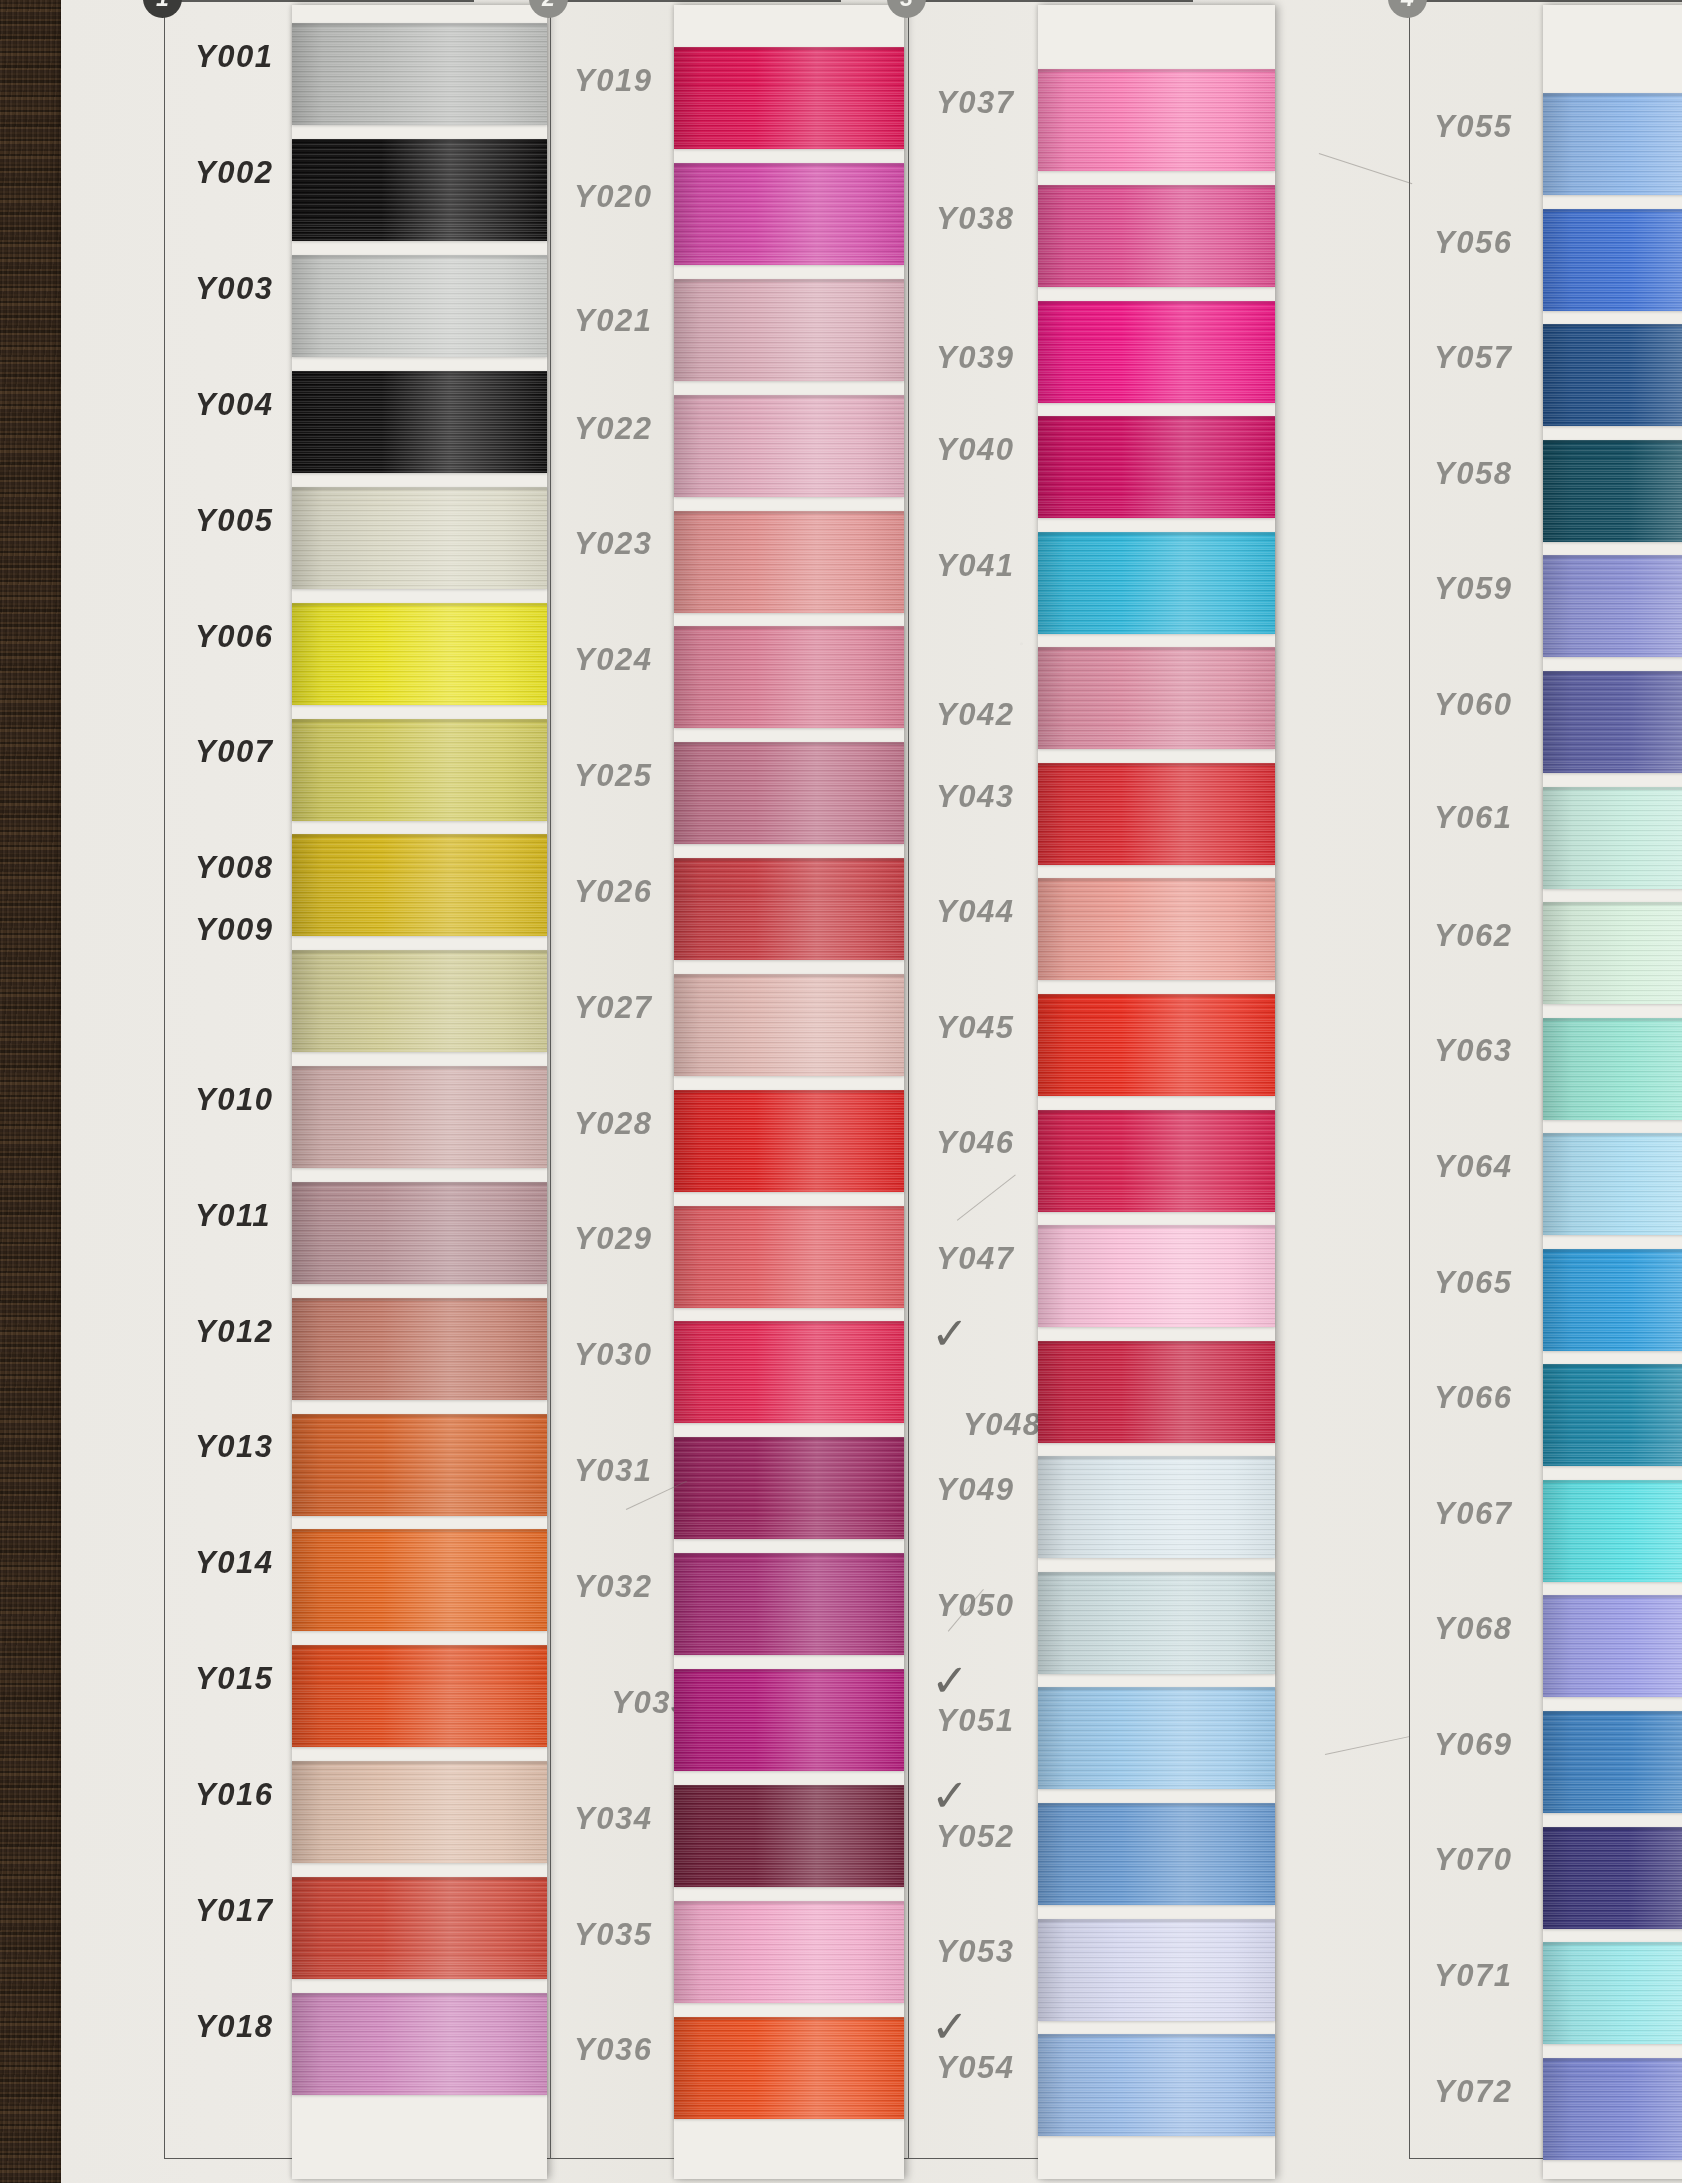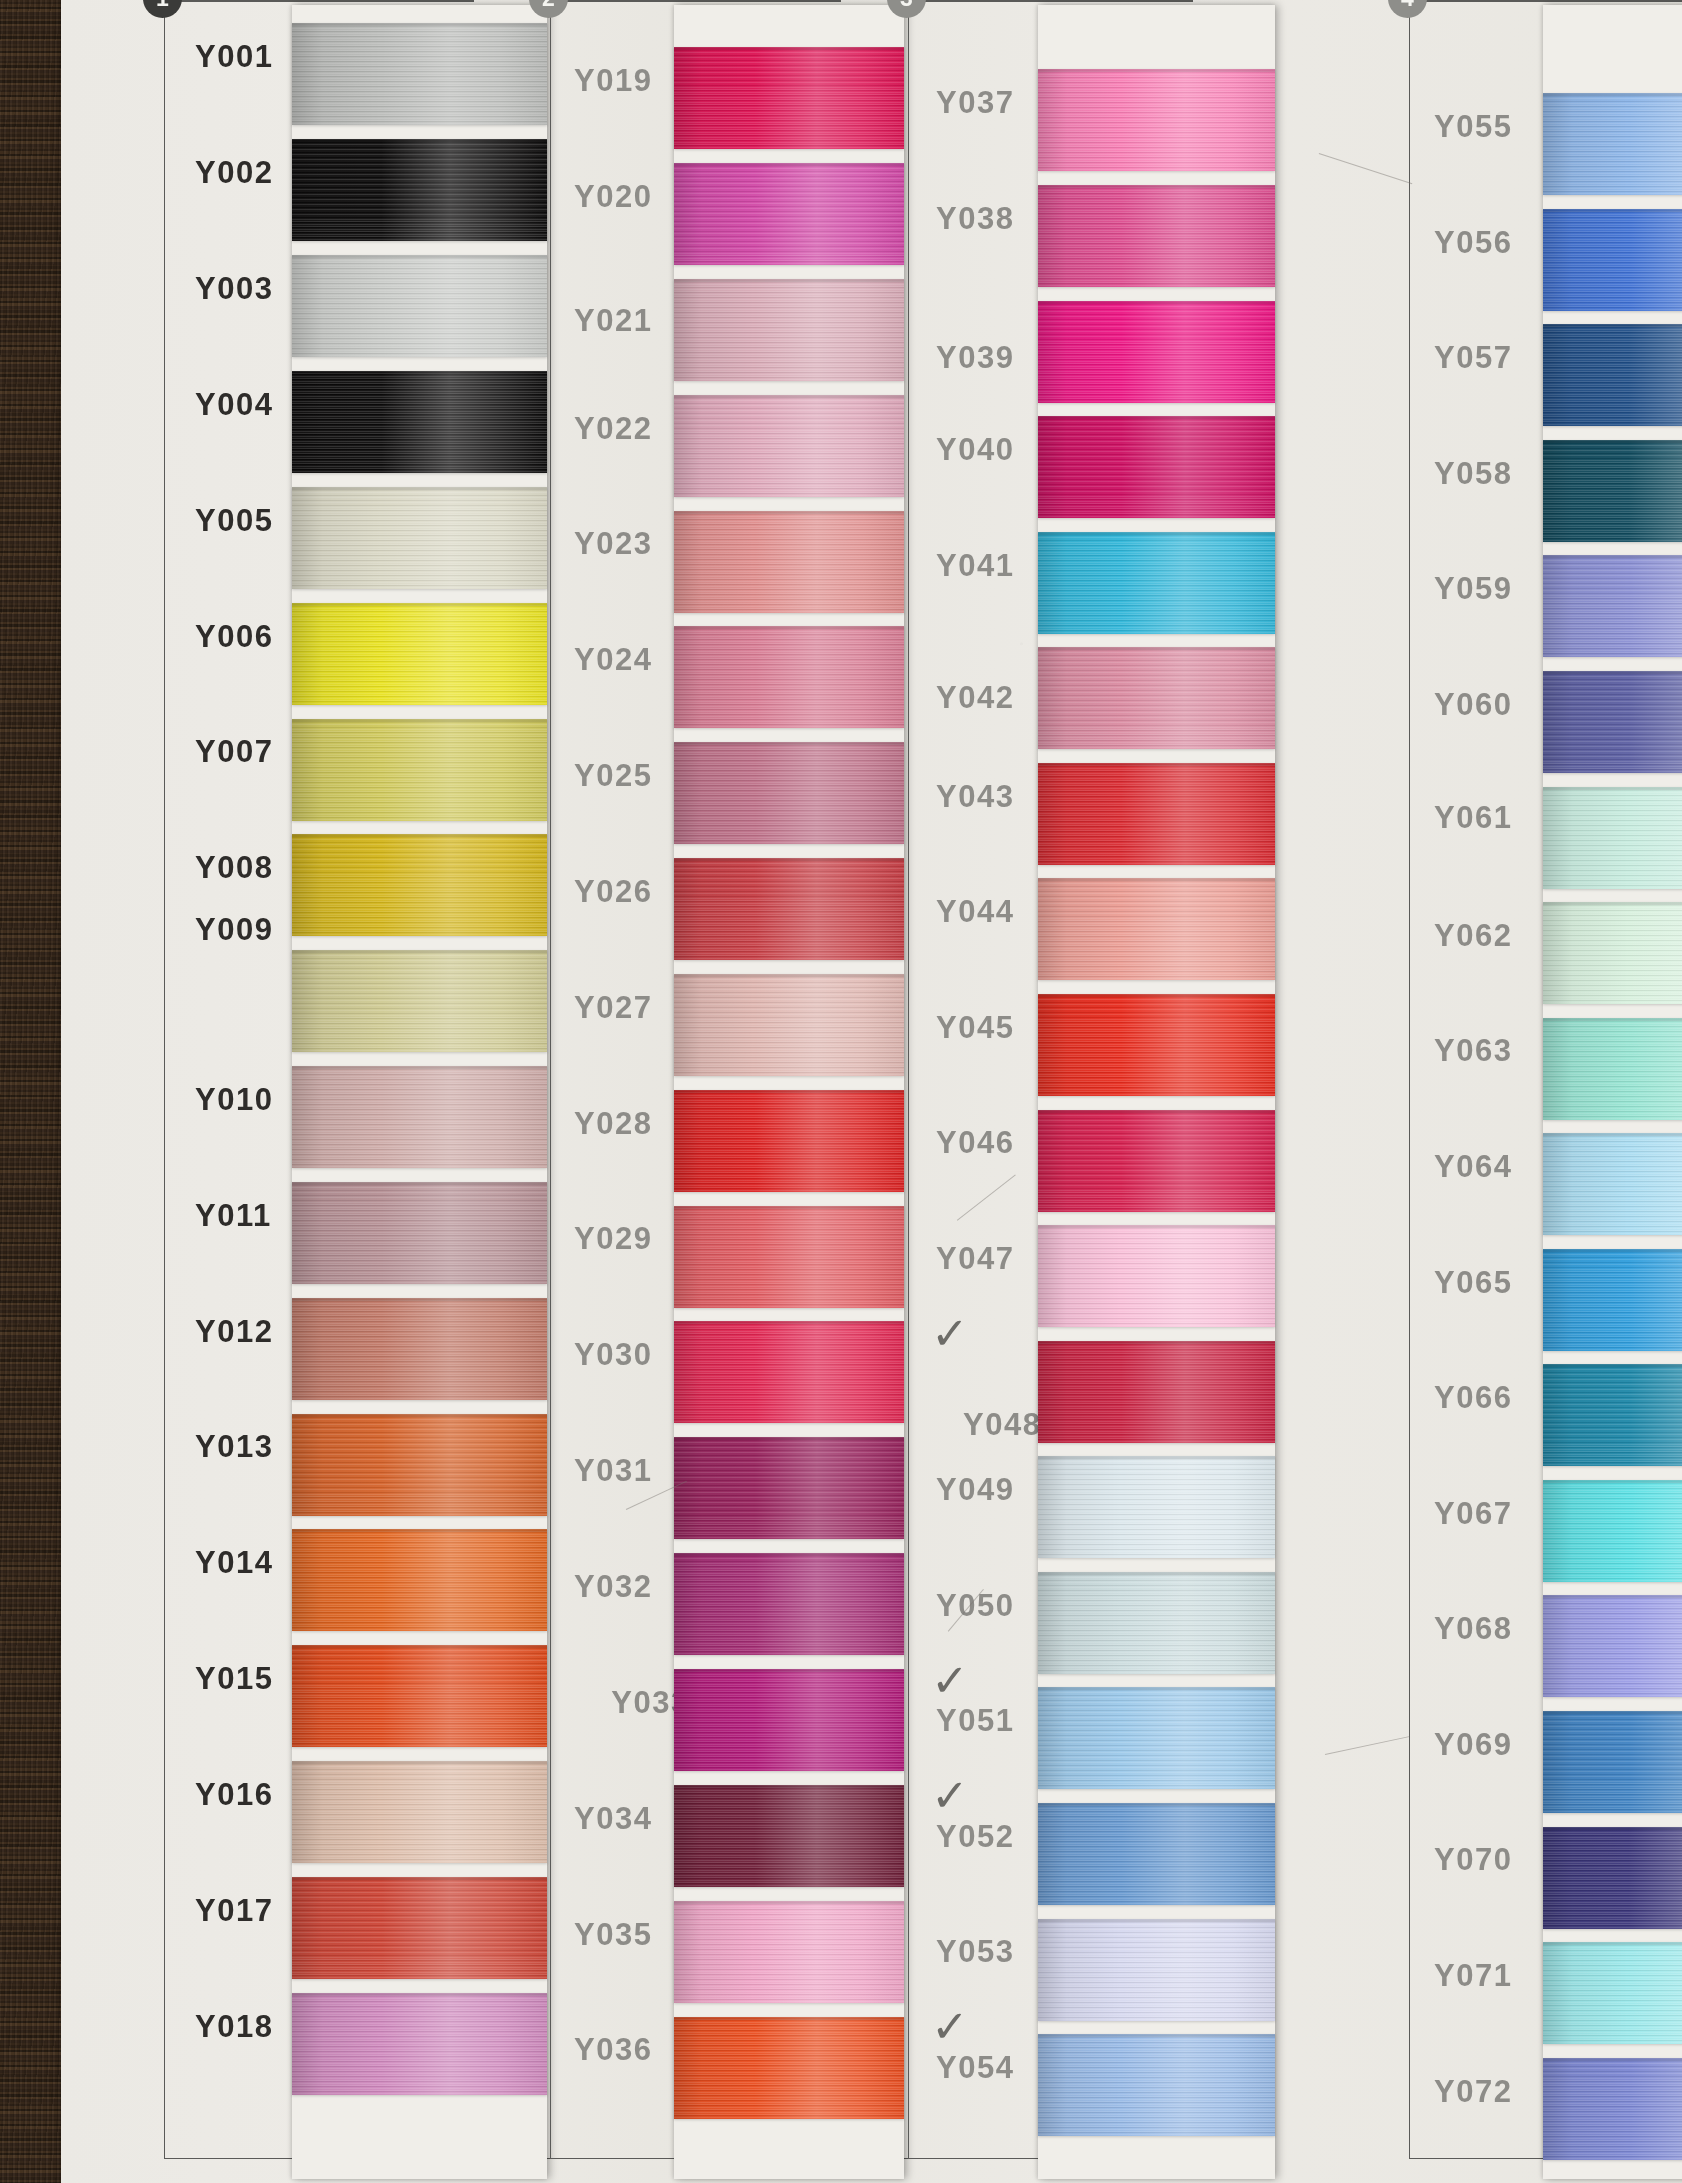--- a/index.html
+++ b/index.html
@@ -15,20 +15,21 @@
     background:
       repeating-linear-gradient(
         to bottom,
         #3a2a1c 0px, #3a2a1c 1.8px,
         #2f2217 1.8px, #2f2217 4.3px,
         #42301f 4.3px, #42301f 6.7px,
         #281d13 6.7px, #281d13 9.2px,
         #4a3623 9.2px, #4a3623 11.7px,
         #33251a 11.7px, #33251a 14.7px
       );
+    font-style: italic;
   }
   
   .wood-grain {
     position: absolute; inset: 0;
     background:
       repeating-linear-gradient(91deg, rgba(0,0,0,0.22) 0 1.2px, rgba(255,255,255,0.03) 1.2px 3.1px, rgba(0,0,0,0.10) 3.1px 5.5px);
     opacity: 0.8;
     pointer-events: none;
   }
 
@@ -406,21 +407,21 @@
       </div>
       <div class="col" style="left: 908px; width: 365px;">
         <div class="col-frame"></div>
         <div class="badge mid">3</div>
         <div class="labels" style="left: 28px;">
           <div class="lbl gray" style="top: 85px;">Y037</div>
           <div class="lbl gray" style="top: 201px;">Y038</div>
           <div class="lbl gray" style="top: 316px; margin-top: 24px;">Y039</div>
           <div class="lbl gray" style="top: 432px;">Y040</div>
           <div class="lbl gray" style="top: 548px;">Y041</div>
-          <div class="lbl gray" style="top: 680px;">Y042</div>
+          <div class="lbl gray" style="top: 697px;">Y042</div>
           <div class="lbl gray" style="top: 779px;">Y043</div>
           <div class="lbl gray" style="top: 894px;">Y044</div>
           <div class="lbl gray" style="top: 1010px;">Y045</div>
           <div class="lbl gray" style="top: 1125px;">Y046</div>
           <div class="lbl gray" style="top: 1241px;">Y047</div>
           <div class="lbl gray" style="top: 1407px; margin-left: 27px;">Y048</div>
           <div class="check" style="top: 1316px; left: -4.9px;">✓</div>
           <div class="lbl gray" style="top: 1472px;">Y049</div>
           <div class="lbl gray" style="top: 1588px;">Y050</div>
           <div class="lbl gray" style="top: 1703px;">Y051</div>

